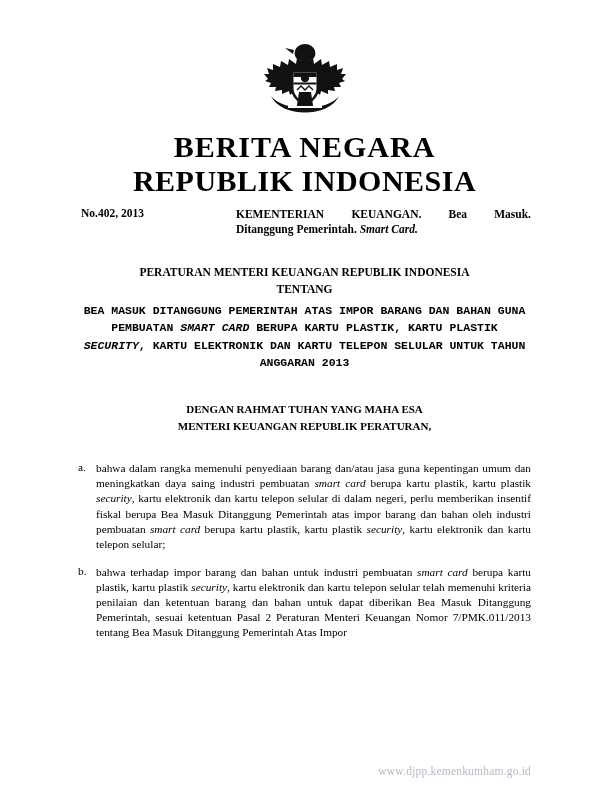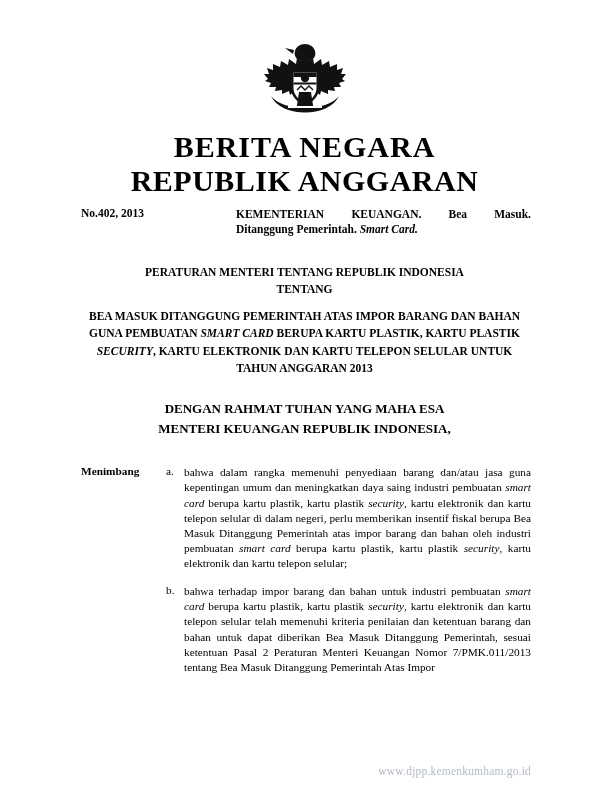--- a/index.html
+++ b/index.html
@@ -83,28 +83,29 @@
     font-size: 11.5px;
     line-height: 1.5;
     margin-top: 26px;
   }
   .reg-block .ln { display: block; }
   .reg-title {
     text-align: center;
     font-weight: bold;
     font-size: 11.5px;
     line-height: 1.5;
-    margin-top: 10px;
+    margin-top: 4px;
+    font-family: Liberation Mono, monospace;
   }
   .decree-block {
     text-align: center;
     font-weight: bold;
-    font-size: 13px;
+    font-size: 11px;
     line-height: 1.55;
-    margin-top: 22px;
+    margin-top: 30px;
   }
   .decree-block .ln { display: block; }
   
   .considering {
     display: flex;
     margin-top: 26px;
     font-size: 11.3px;
   }
   .cons-label {
     flex: 0 0 85px;
@@ -167,57 +168,56 @@
           <path d="M36 58 L33 78 L42 72 L51 78 L48 58 Z" fill="#111111"></path>
 
           <path d="M8 62 C20 78 64 78 76 62 C66 84 18 84 8 62 Z"></path>
           <rect x="25" y="72" width="34" height="2" fill="#ffffff"></rect>
         </g>
       </svg>
     </span>
   </div>
 
   <div class="main-title">BERITA NEGARA</div>
-  <div class="main-title2">REPUBLIK ANGGARAN</div>
+  <div class="main-title2">REPUBLIK INDONESIA</div>
 
   <div class="header-row">
     <div class="header-no">No.402, 2013</div>
     <div class="header-subject">
       <span class="j">
         <span>KEMENTERIAN</span>
         <span>KEUANGAN.</span>
         <span>Bea</span>
         <span>Masuk.</span>
       </span>
       <span>
         <span>Ditanggung Pemerintah.</span>
         <span class="ital">Smart Card.</span>
       </span>
     </div>
   </div>
 
   <div class="reg-block">
-    <span class="ln">PERATURAN MENTERI TENTANG REPUBLIK INDONESIA</span>
+    <span class="ln">PERATURAN MENTERI KEUANGAN REPUBLIK INDONESIA</span>
     <span class="ln">TENTANG</span>
   </div>
 
   <div class="reg-title">
     <span class="ln">BEA MASUK DITANGGUNG PEMERINTAH ATAS IMPOR BARANG DAN</span>
     <span class="ln"><span>BAHAN GUNA PEMBUATAN </span><span class="ital">SMART CARD</span><span> BERUPA KARTU PLASTIK,</span></span>
     <span class="ln"><span>KARTU PLASTIK </span><span class="ital">SECURITY</span><span>, KARTU ELEKTRONIK DAN KARTU TELEPON</span></span>
     <span class="ln">SELULAR UNTUK TAHUN ANGGARAN 2013</span>
   </div>
 
   <div class="decree-block">
     <span class="ln">DENGAN RAHMAT TUHAN YANG MAHA ESA</span>
-    <span class="ln">MENTERI KEUANGAN REPUBLIK INDONESIA,</span>
+    <span class="ln">MENTERI KEUANGAN REPUBLIK PERATURAN,</span>
   </div>
 
   <div class="considering">
-    <div class="cons-label">Menimbang</div>
     <div class="cons-items">
 
       <div class="cons-item">
         <div class="cons-marker">a.</div>
         <div class="cons-text"><span>bahwa dalam rangka memenuhi penyediaan barang dan/atau jasa guna kepentingan umum dan meningkatkan daya saing industri pembuatan </span><span class="ital">smart card</span><span> berupa kartu plastik, kartu plastik </span><span class="ital">security</span><span>, kartu elektronik dan kartu telepon selular di dalam negeri, perlu memberikan insentif fiskal berupa Bea Masuk Ditanggung Pemerintah atas impor barang dan bahan oleh industri pembuatan </span><span class="ital">smart card</span><span> berupa kartu plastik, kartu plastik </span><span class="ital">security</span><span>, kartu elektronik dan kartu telepon selular;</span></div>
       </div>
 
       <div class="cons-item">
         <div class="cons-marker">b.</div>
         <div class="cons-text"><span>bahwa terhadap impor barang dan bahan untuk industri pembuatan </span><span class="ital">smart card</span><span> berupa kartu plastik, kartu plastik </span><span class="ital">security</span><span>, kartu elektronik dan kartu telepon selular telah memenuhi kriteria penilaian dan ketentuan barang dan bahan untuk dapat diberikan Bea Masuk Ditanggung Pemerintah, sesuai ketentuan Pasal 2 Peraturan Menteri Keuangan Nomor 7/PMK.011/2013 tentang Bea Masuk Ditanggung Pemerintah Atas Impor</span></div>

